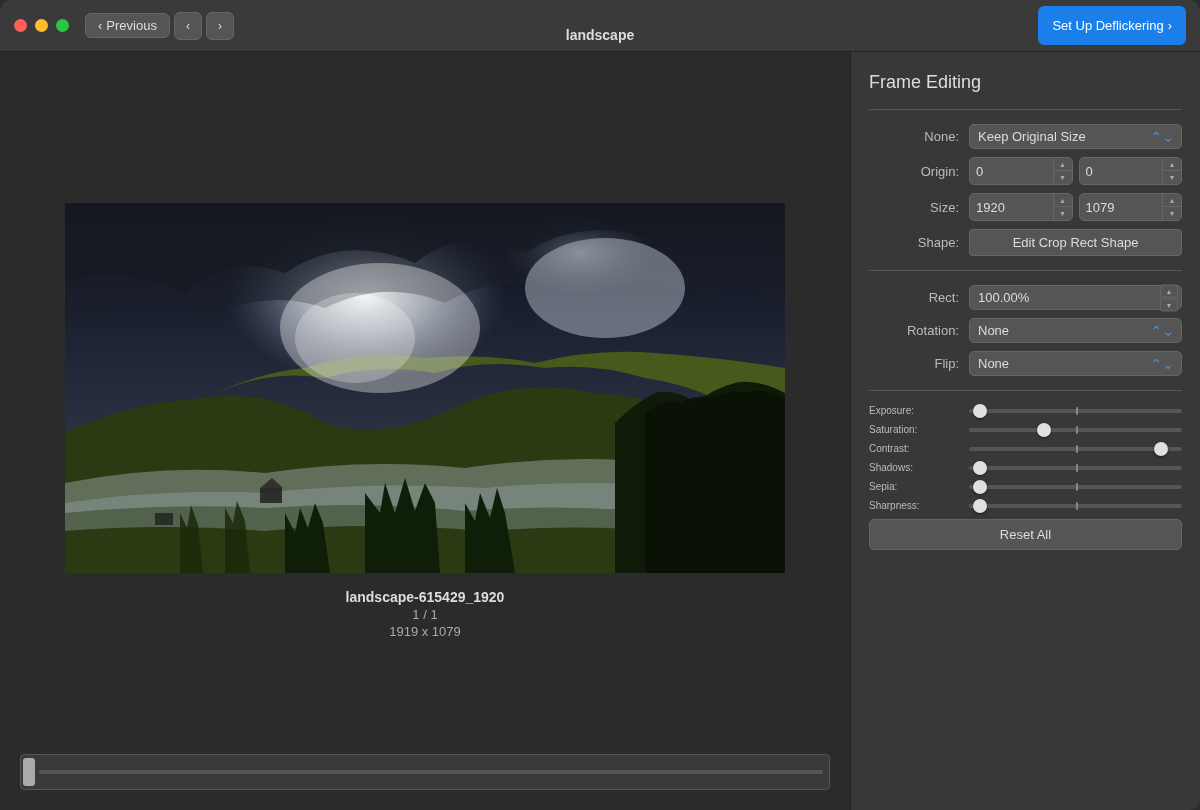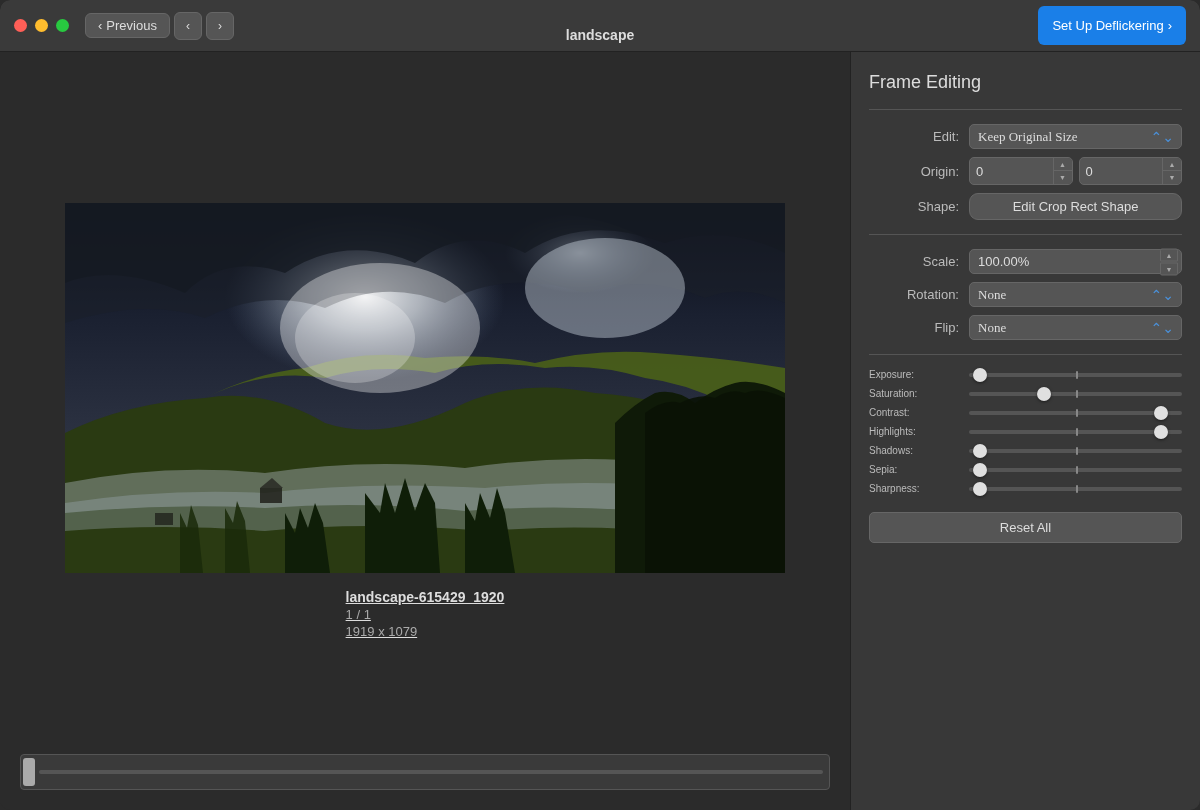--- a/index.html
+++ b/index.html
@@ -119,22 +119,22 @@
       overflow: hidden;
     }
 
     
     .landscape-svg {
       width: 100%;
       height: 100%;
     }
 
     .image-info {
+      text-align: center;
       margin-top: 16px;
-      text-decoration: underline;
     }
     .image-filename {
       font-size: 14px;
       font-weight: 600;
       color: #ddd;
     }
     .image-counter {
       font-size: 13px;
       color: #aaa;
       margin-top: 2px;
@@ -224,37 +224,36 @@
     .styled-select {
       width: 100%;
       background: #555;
       border: 1px solid #666;
       border-radius: 5px;
       color: #ddd;
       padding: 4px 28px 4px 8px;
       font-size: 13px;
       appearance: none;
       cursor: pointer;
-      font-family: Liberation Serif, serif;
     }
     .select-arrow {
       position: absolute;
       right: 8px;
       top: 50%;
       transform: translateY(-50%);
       color: #4a90d9;
       pointer-events: none;
       font-size: 14px;
     }
 
     
     .shape-btn {
       background: #555;
       border: 1px solid #666;
-      border-radius: 9px;
+      border-radius: 4px;
       color: #ddd;
       padding: 5px 10px;
       font-size: 13px;
       cursor: pointer;
       width: 100%;
     }
 
     
     .scale-input-wrapper {
       position: relative;
@@ -326,21 +325,20 @@
     .reset-btn {
       width: 100%;
       background: #555;
       border: 1px solid #666;
       border-radius: 5px;
       color: #ddd;
       padding: 7px;
       font-size: 13px;
       cursor: pointer;
       text-align: center;
-      margin-top: 10px;
     }
 
     
     .dual-inputs {
       display: flex;
       gap: 6px;
       flex: 1;
     }
     .dual-stepper {
       display: flex;
@@ -493,21 +491,21 @@
     </div>
   </div>
 
   <div class="right-panel">
     <div class="panel-title">Frame Editing</div>
 
     <div class="divider"></div>
 
     
     <div class="form-row">
-      <div class="form-label">Edit:</div>
+      <div class="form-label">None:</div>
       <div class="form-control">
         <div class="select-wrapper">
           <select class="styled-select">
             <option>Keep Original Size</option>
           </select>
           <span class="select-arrow">⌃⌄</span>
         </div>
       </div>
     </div>
 
@@ -528,34 +526,55 @@
             <div class="dual-stepper-arrows">
               <button class="dual-stepper-arrow">▲</button>
               <button class="dual-stepper-arrow">▼</button>
             </div>
           </div>
         </div>
       </div>
     </div>
 
     
+    <div class="form-row">
+      <div class="form-label">Size:</div>
+      <div class="form-control">
+        <div class="dual-inputs">
+          <div class="dual-stepper">
+            <input type="text" value="1920" style="">
+            <div class="dual-stepper-arrows">
+              <button class="dual-stepper-arrow">▲</button>
+              <button class="dual-stepper-arrow">▼</button>
+            </div>
+          </div>
+          <div class="dual-stepper">
+            <input type="text" value="1079" style="">
+            <div class="dual-stepper-arrows">
+              <button class="dual-stepper-arrow">▲</button>
+              <button class="dual-stepper-arrow">▼</button>
+            </div>
+          </div>
+        </div>
+      </div>
+    </div>
 
     
     <div class="form-row">
       <div class="form-label">Shape:</div>
       <div class="form-control">
         <button class="shape-btn">Edit Crop Rect Shape</button>
       </div>
     </div>
 
     <div class="divider"></div>
 
     
     <div class="form-row">
-      <div class="form-label">Scale:</div>
+      <div class="form-label">Rect:</div>
       <div class="form-control">
         <div class="scale-input-wrapper">
           <input class="scale-input" type="text" value="100.00%" style="">
           <div class="scale-stepper">
             <button class="dual-stepper-arrow" style="background:#555;border:1px solid #666;border-radius:2px 2px 0 0;">▲</button>
             <button class="dual-stepper-arrow" style="background:#555;border:1px solid #666;border-radius:0 0 2px 2px;">▼</button>
           </div>
         </div>
       </div>
     </div>
@@ -611,27 +630,20 @@
           </div>
         </div>
         <div class="slider-row">
           <div class="slider-label">Contrast:</div>
           <div class="slider-track">
             <div class="slider-tick" style="left: 50%;"></div>
             <div class="slider-thumb" style="left: calc(90% - 7px);"></div>
           </div>
         </div>
         <div class="slider-row">
-          <div class="slider-label">Highlights:</div>
-          <div class="slider-track">
-            <div class="slider-tick" style="left: 50%;"></div>
-            <div class="slider-thumb" style="left: calc(90% - 7px);"></div>
-          </div>
-        </div>
-        <div class="slider-row">
           <div class="slider-label">Shadows:</div>
           <div class="slider-track">
             <div class="slider-tick" style="left: 50%;"></div>
             <div class="slider-thumb" style="left: calc(5% - 7px);"></div>
           </div>
         </div>
         <div class="slider-row">
           <div class="slider-label">Sepia:</div>
           <div class="slider-track">
             <div class="slider-tick" style="left: 50%;"></div>

